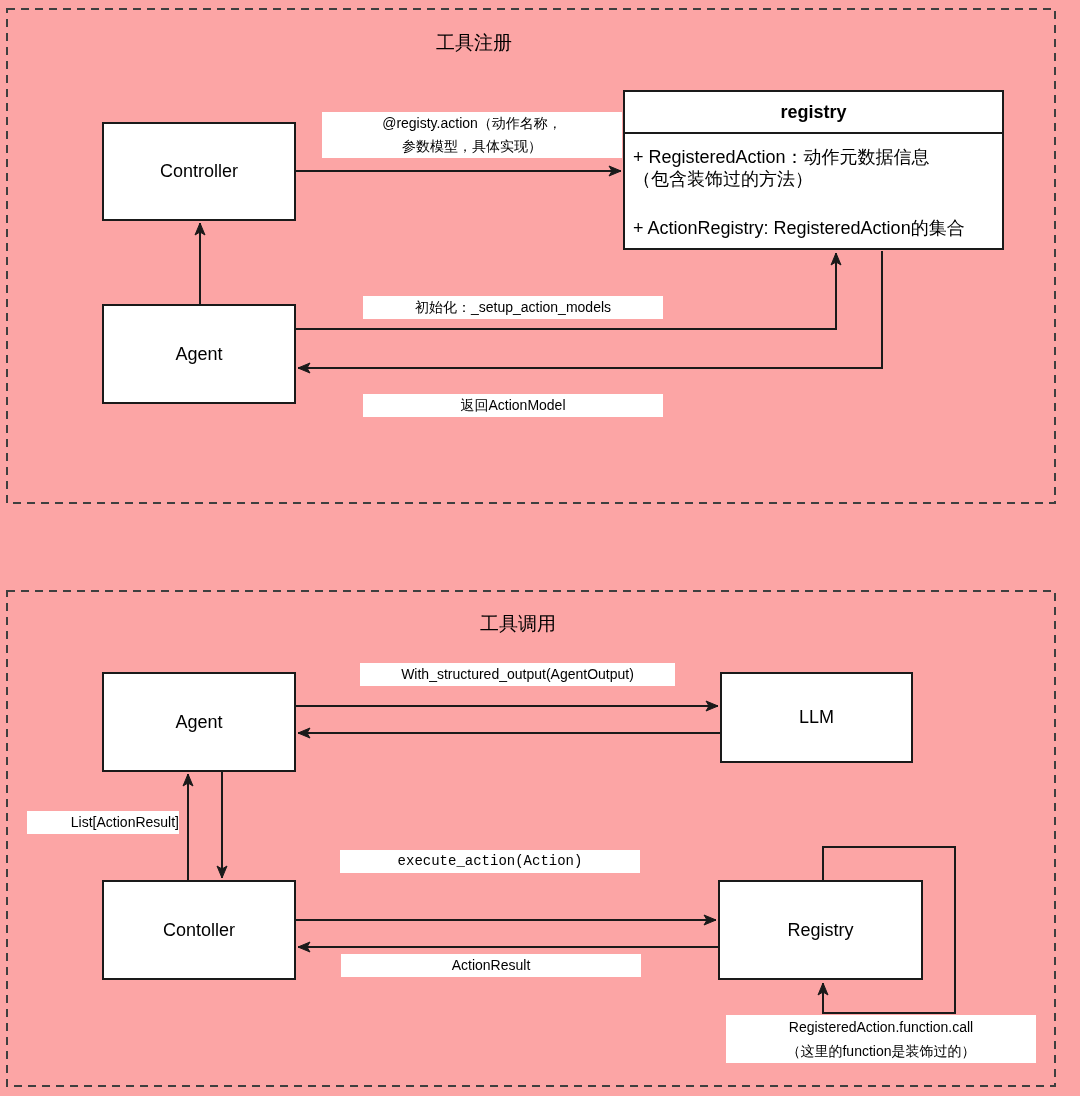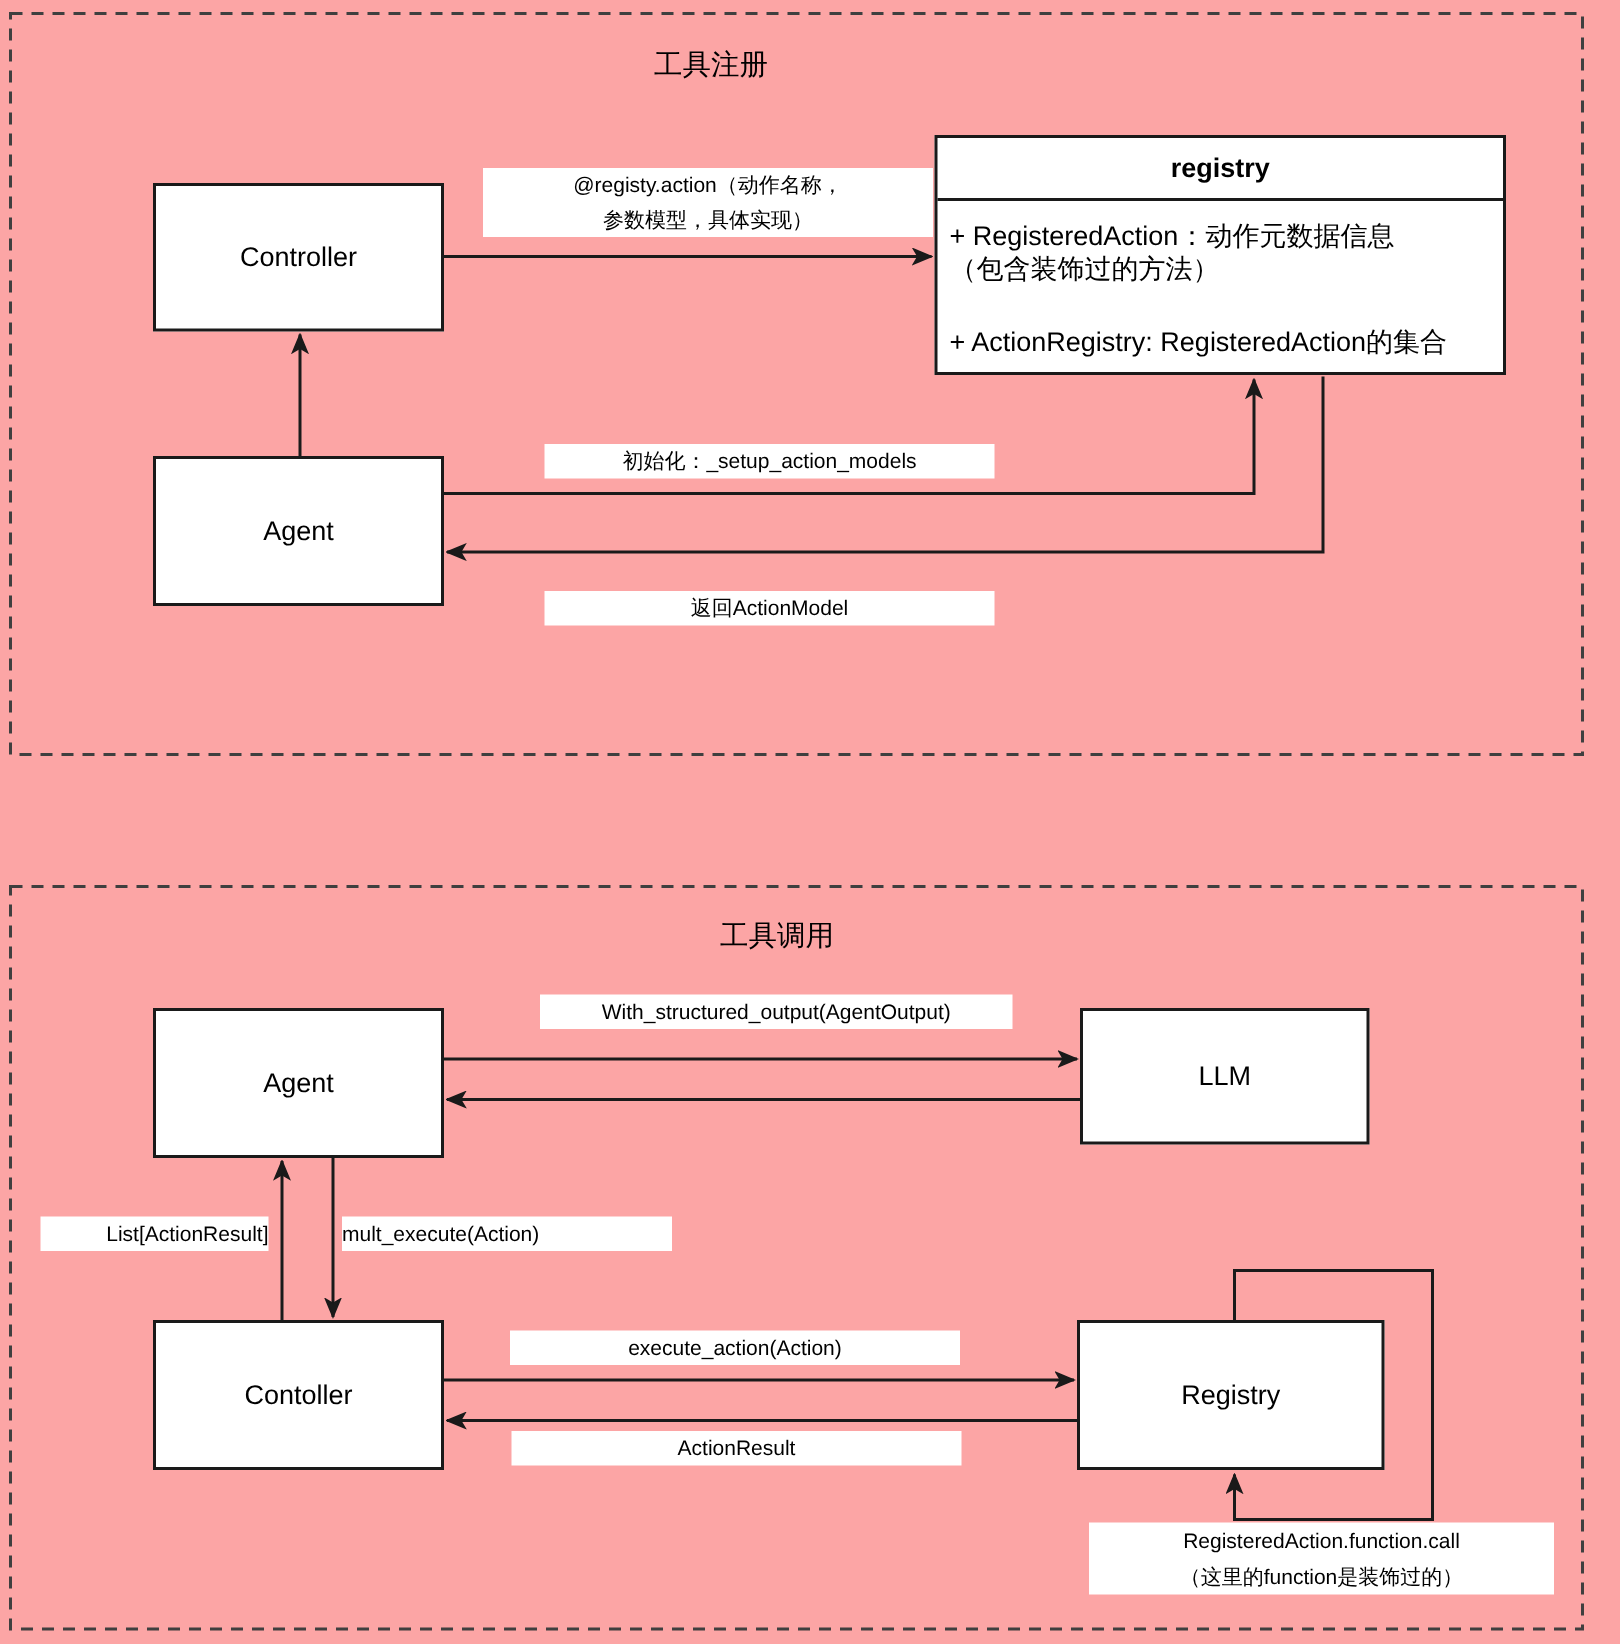--- a/index.html
+++ b/index.html
@@ -156,23 +156,22 @@
 
   <div class="node" style="left:718px; top:880px; width:205px; height:100px;">
     <span>Registry</span>
   </div>
 
   <div class="elabel" style="left:360px; top:663px; width:315px;">With_structured_output(AgentOutput)</div>
 
 
   <div class="elabel align-right" style="left:27px; top:811px; width:152px;">List[ActionResult]</div>
 
-  <div class="elabel align-left" style="left:228px; top:811px; width:220px;">mult_execute(Action)</div>
 
-  <div class="elabel" style="left:340px; top:887px; width:300px;">execute_action(Action)</div>
+  <div class="elabel" style="left:340px; top:850px; width:300px;font-family:Liberation Mono, monospace;">execute_action(Action)</div>
 
   <div class="elabel" style="left:341px; top:954px; width:300px;">ActionResult</div>
 
   <div class="elabel" style="left:726px; top:1015px; width:310px; line-height:24px;">
     <div>RegisteredAction.function.call</div>
     <div>（这里的function是装饰过的）</div>
   </div>
 
 </div>
 

